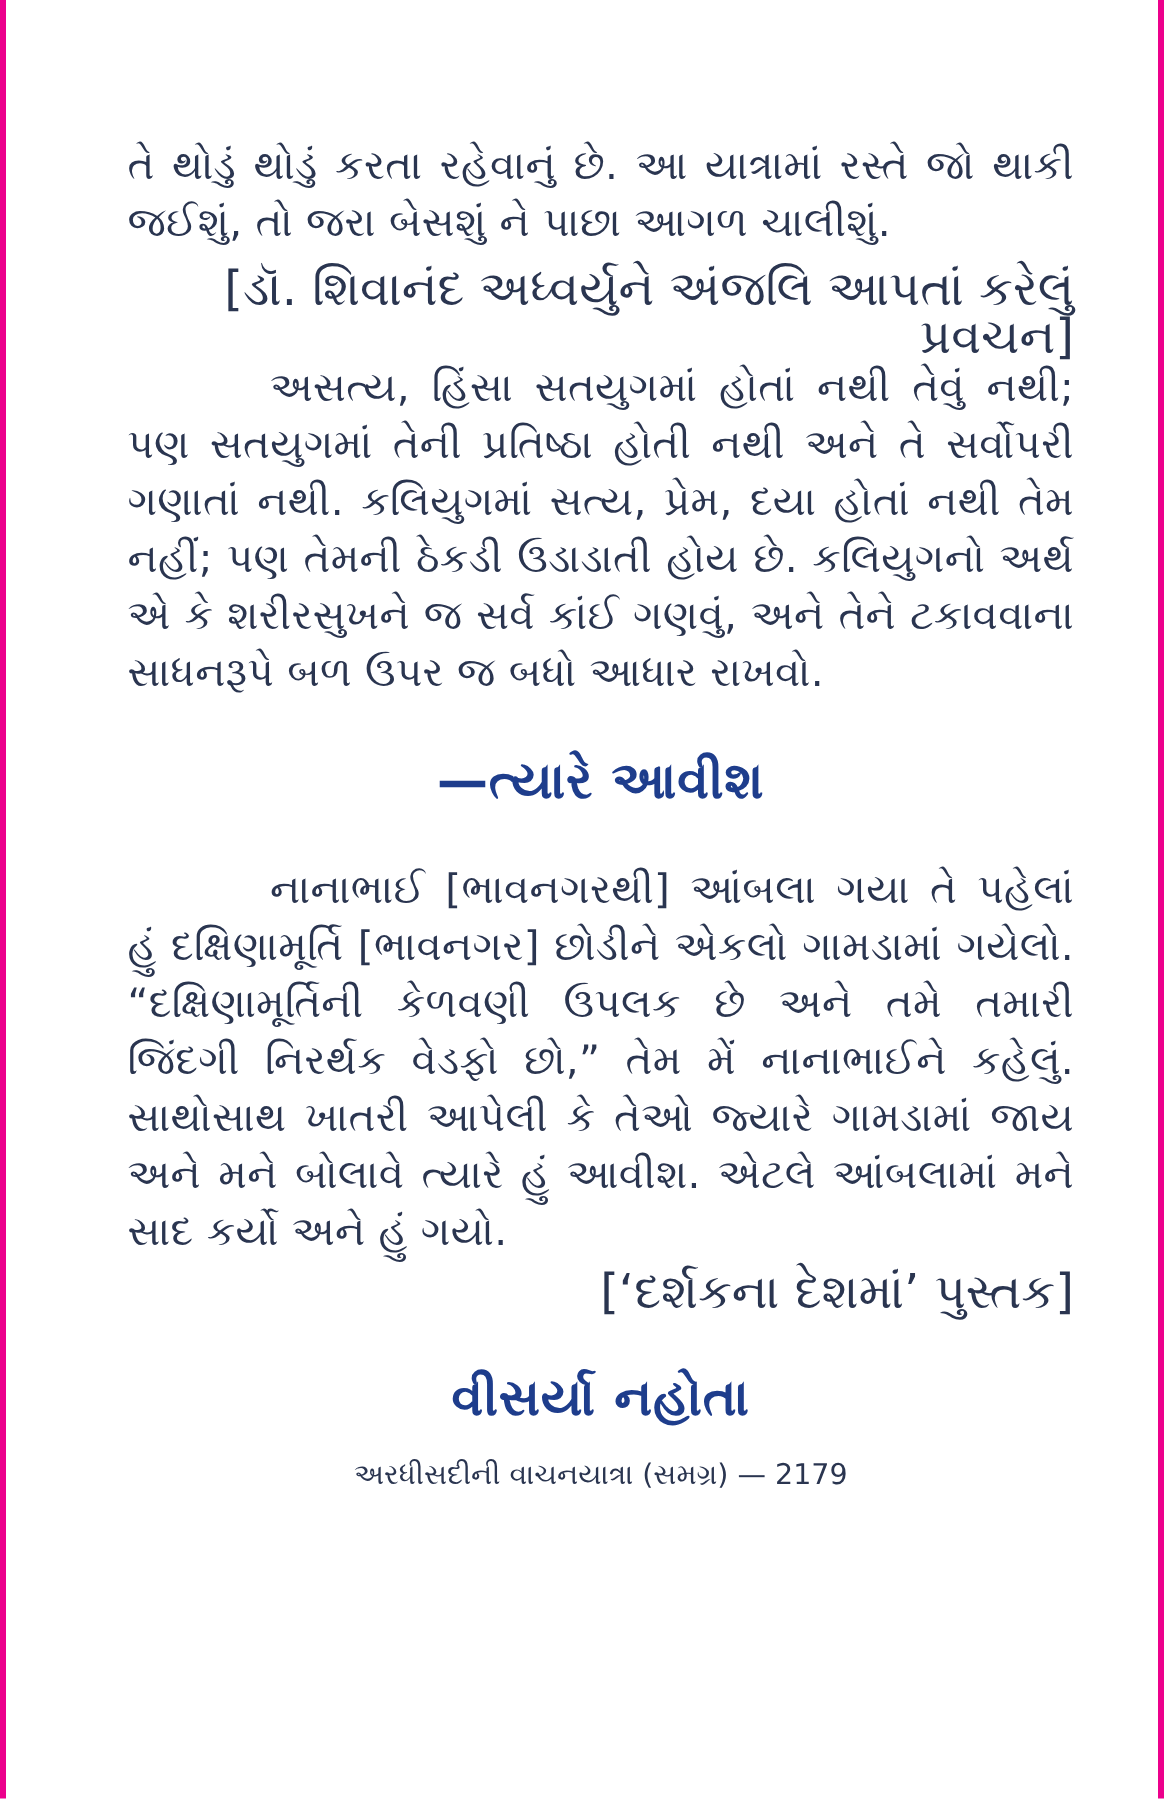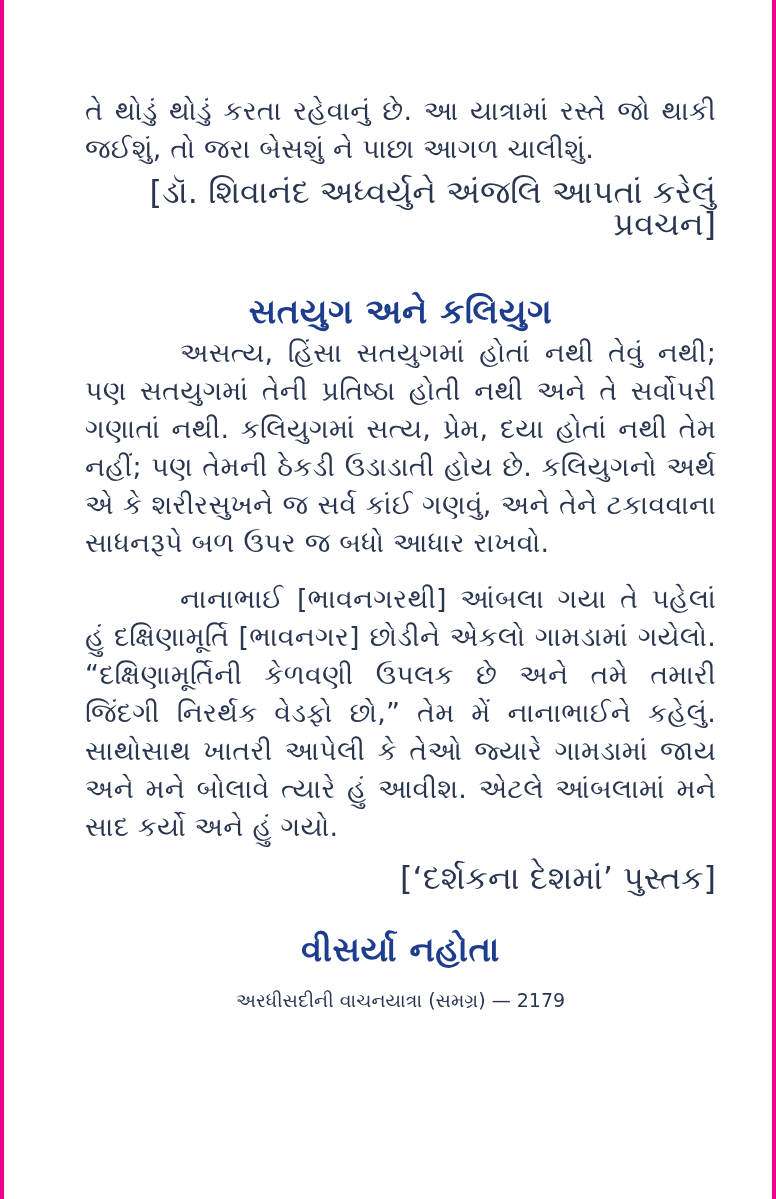--- a/index.html
+++ b/index.html
@@ -48,22 +48,22 @@
     font-size: 34px;
     line-height: 46px;
     font-weight: bold;
     text-align: center;
     color: #1e3d8c;
     letter-spacing: 0.5px;
   }
   #heading-satyug   { margin-top: 48px; }
   #par-satyug       { }
   #heading-tyare    { margin-top: 30px; }
-  #par-tyare        { margin-top: 18px; }
-  #attrib-darshak   { margin-top: 16px; text-align: right; }
+  #par-tyare        { margin-top: 31px; }
+  #attrib-darshak   { margin-top: 4px; text-align: right; }
   #heading-visarya  { margin-top: 32px; }
   #par-visarya      { margin-top: 22px; }
 
   .footer-line {
     margin-top: 16px;
     font-size: 19px;
     line-height: 24px;
     text-align: center;
     color: #2a3550;
   }
@@ -73,24 +73,24 @@
 
 <div class="edge-border left"></div>
 <div class="edge-border right"></div>
 
 <div class="page">
 
   <p class="body-par" id="par-continuation">તે થોડું થોડું કરતા રહેવાનું છે. આ યાત્રામાં રસ્તે જો થાકી જઈશું, તો જરા બેસશું ને પાછા આગળ ચાલીશું.</p>
 
   <p class="attribution" id="attrib-speech">[ડૉ. શિવાનંદ અધ્વર્યુને અંજલિ આપતાં કરેલું પ્રવચન]</p>
 
-  <h2 class="section-heading" id="heading-satyug">સતયુગ અને કલિયુગ</h2>
 
   <p class="body-par indent" id="par-satyug">અસત્ય, હિંસા સતયુગમાં હોતાં નથી તેવું નથી; પણ સતયુગમાં તેની પ્રતિષ્ઠા હોતી નથી અને તે સર્વોપરી ગણાતાં નથી. કલિયુગમાં સત્ય, પ્રેમ, દયા હોતાં નથી તેમ નહીં; પણ તેમની ઠેકડી ઉડાડાતી હોય છે. કલિયુગનો અર્થ એ કે શરીરસુખને જ સર્વ કાંઈ ગણવું, અને તેને ટકાવવાના સાધનરૂપે બળ ઉપર જ બધો આધાર રાખવો.</p>
 
+  <h2 class="section-heading" id="heading-tyare">—ત્યારે આવીશ</h2>
 
   <p class="body-par indent" id="par-tyare">નાનાભાઈ [ભાવનગરથી] આંબલા ગયા તે પહેલાં હું દક્ષિણામૂર્તિ [ભાવનગર] છોડીને એકલો ગામડામાં ગયેલો. “દક્ષિણામૂર્તિની કેળવણી ઉપલક છે અને તમે તમારી જિંદગી નિરર્થક વેડફો છો,” તેમ મેં નાનાભાઈને કહેલું. સાથોસાથ ખાતરી આપેલી કે તેઓ જ્યારે ગામડામાં જાય અને મને બોલાવે ત્યારે હું આવીશ. એટલે આંબલામાં મને સાદ કર્યો અને હું ગયો.</p>
 
   <p class="attribution" id="attrib-darshak">[‘દર્શકના દેશમાં’ પુસ્તક]</p>
 
   <h2 class="section-heading" id="heading-visarya">વીસર્યા નહોતા</h2>
 
 
   <div class="footer-line">અરધીસદીની વાચનયાત્રા (સમગ્ર) — 2179</div>
 

